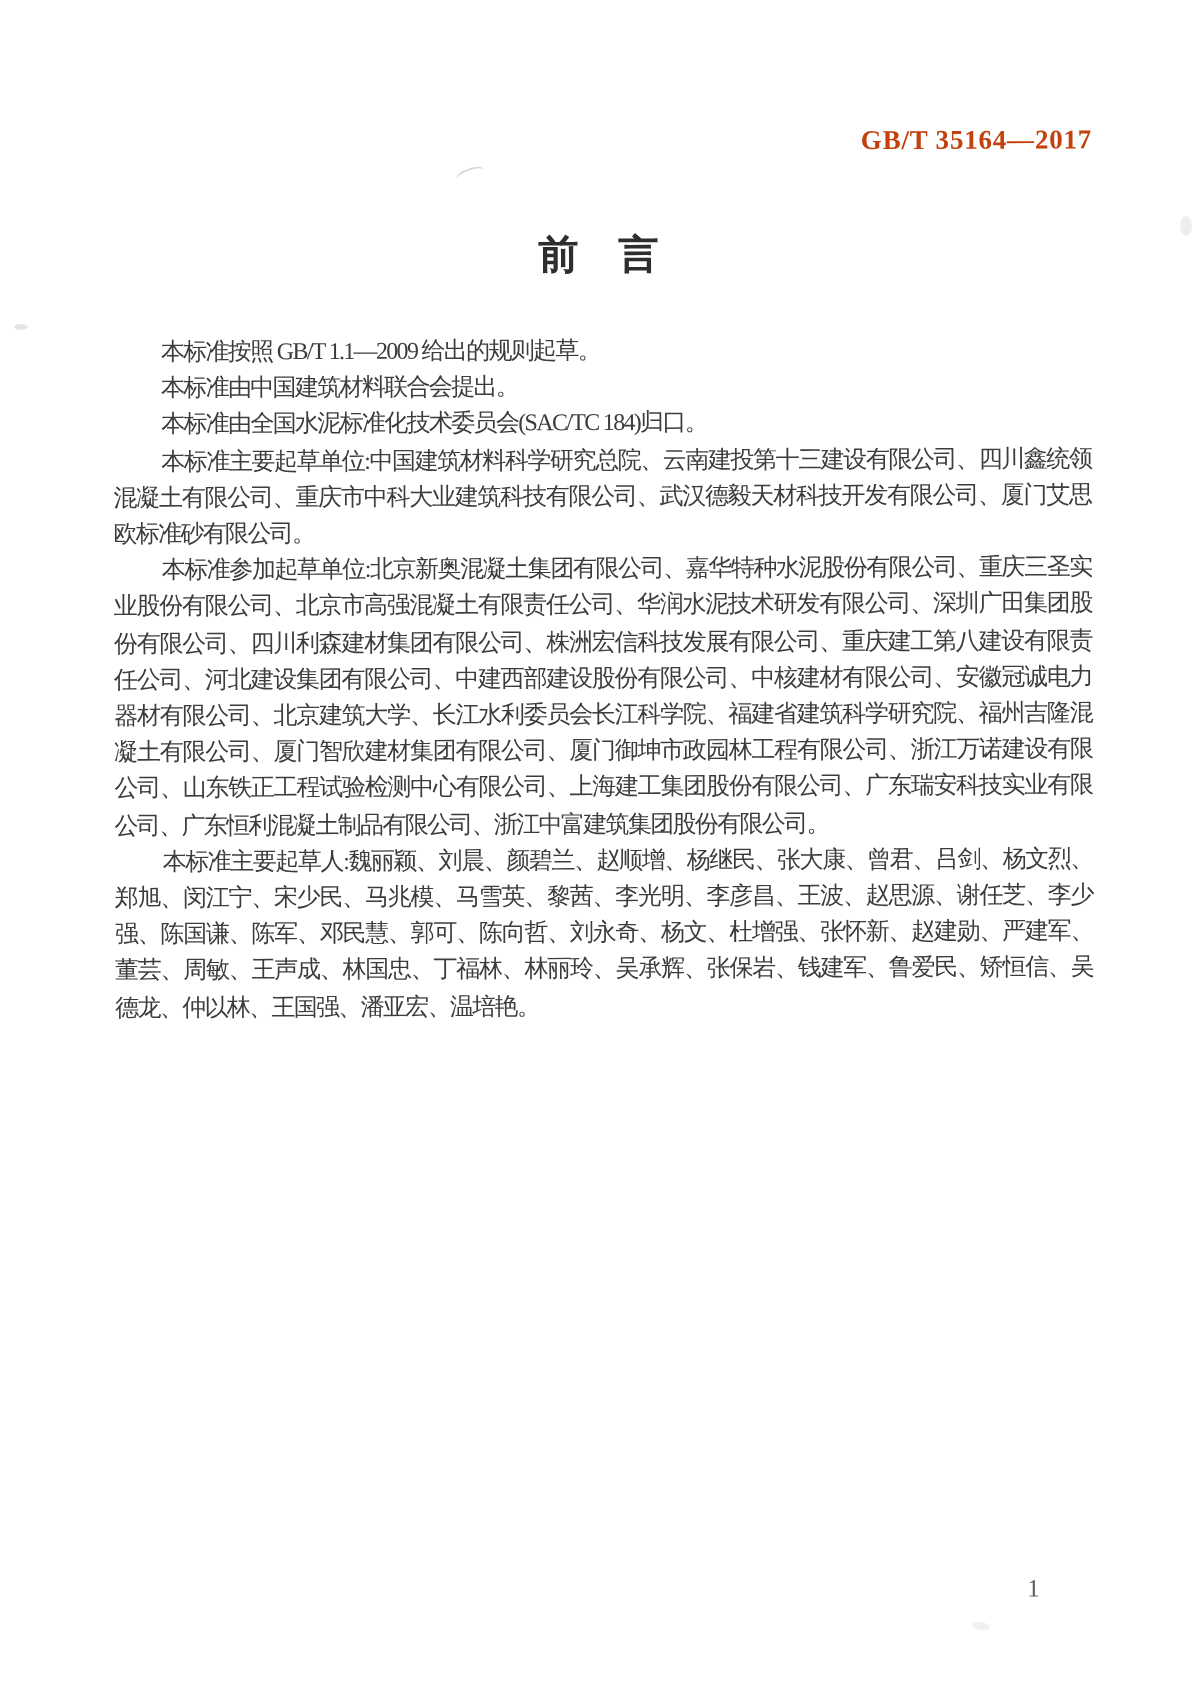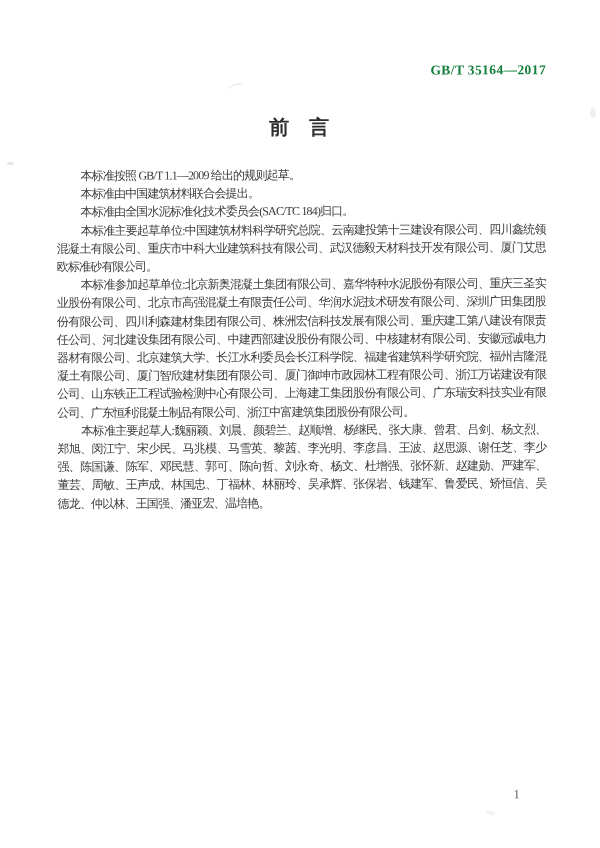--- a/index.html
+++ b/index.html
@@ -23,21 +23,21 @@
     transform-origin: 50% 40%;
   }
   .doc-code {
     position: absolute;
     top: 63px;
     right: 53px;
     font-family: "Liberation Serif", "DejaVu Serif", serif;
     font-weight: bold;
     font-size: 13.5px;
     letter-spacing: 0.4px;
-    color: #15803d;
+    color: #c2410c;
   }
   .doc-title {
     position: absolute;
     top: 114px;
     left: 0;
     width: 100%;
     margin: 0;
     text-align: center;
     font-family: "DejaVu Sans", "Liberation Sans", sans-serif;
     font-weight: 700;

